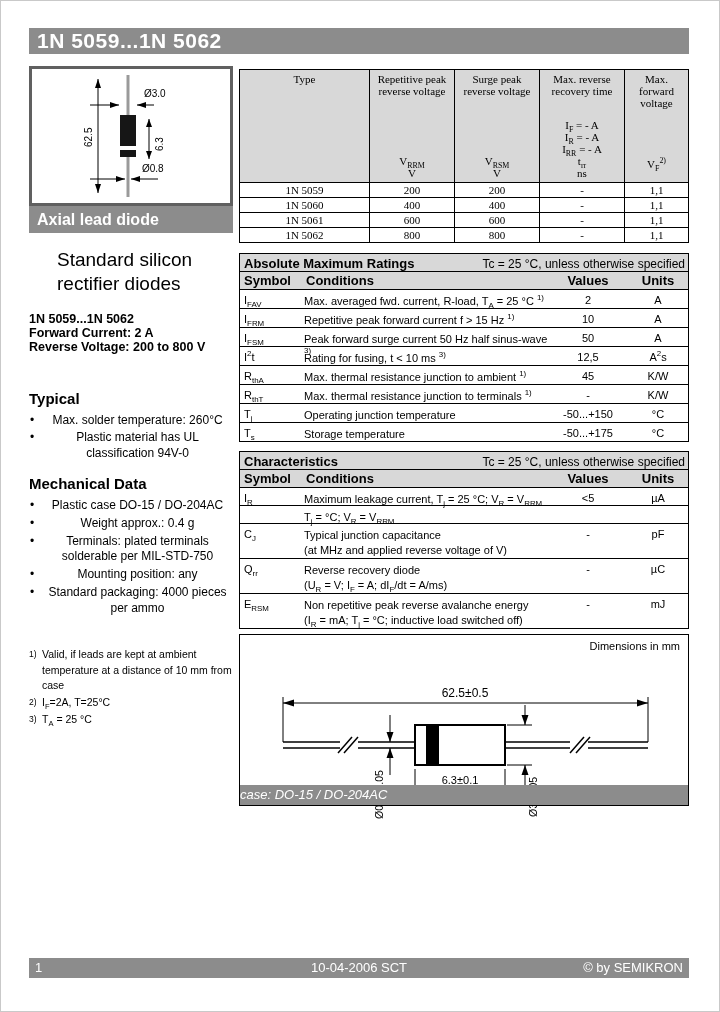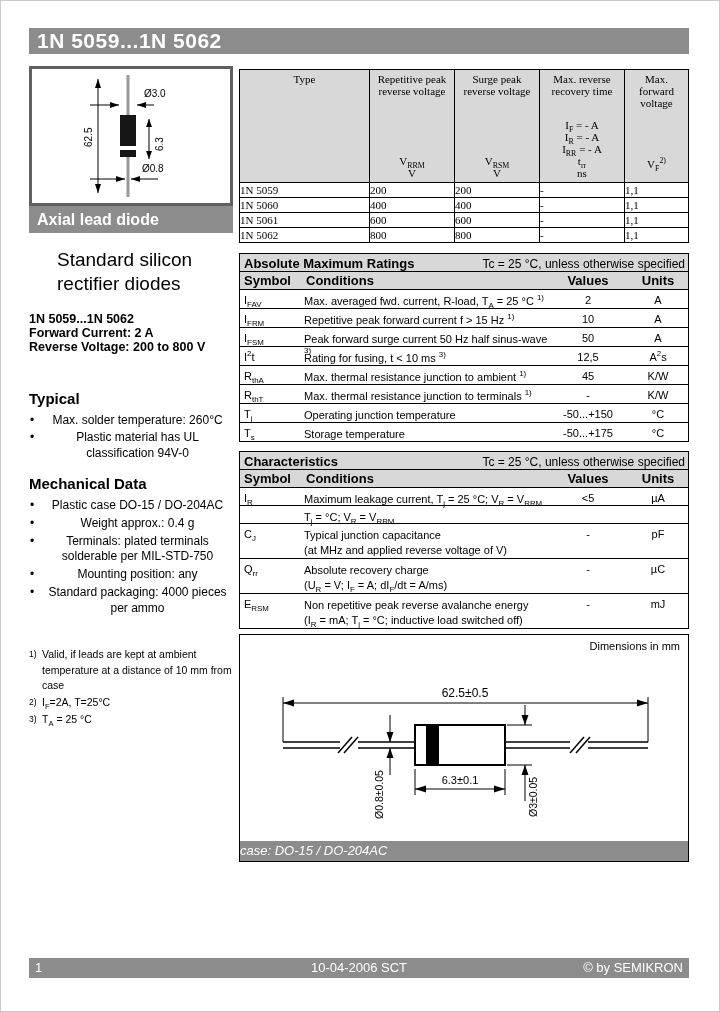--- a/index.html
+++ b/index.html
@@ -40,21 +40,21 @@
 
   
   .type-table{top:0;font-family:Liberation Serif, serif;}
   .tt-grid{display:grid;grid-template-columns:129px 85px 85px 85px 64px;}
   .tt-head{height:112px;background:var(--header-gray,#d8d8d8);}
   .tt-head .hc{border-left:1px solid #000;display:flex;flex-direction:column;
     justify-content:space-between;align-items:center;text-align:center;
     padding:3px 2px;box-sizing:border-box;}
   .tt-head .hc:first-child{border-left:none;}
   .tt-row{height:14px;line-height:14px;border-top:1px solid #000;}
-  .tt-row .dc{border-left:1px solid #000;}
+  .tt-row .dc{border-left:1px solid #000;text-align:center;}
   .tt-row .dc:first-child{border-left:none;}
   .vf-pad{padding-bottom:9px;}
 
   
   .sec-title{display:flex;justify-content:space-between;align-items:flex-end;
     background:var(--header-gray,#d8d8d8);height:17px;border-bottom:1px solid #000;
     padding:0 3px 0 4px;}
   .sec-title .t{font-weight:bold;font-size:13px;}
   .sec-title .n{font-size:12px;}
   .col-head{display:grid;grid-template-columns:62px 246px 80px 60px;
@@ -68,21 +68,21 @@
   .trow .c-sym{padding-left:4px;}
   .trow .c-cond{padding-left:2px;line-height:15px;}
   .trow .c-val,.trow .c-unit{text-align:center;}
   .ratings-table{top:184px;}
   .ratings-table .trow{height:18px;}
   .char-table{top:382px;}
   .char-table .trow.h1{height:17px;}
   .char-table .trow.h2{height:34px;}
 
   
-  .dims-box{top:565px;height:228px;position:absolute;width:450px;border:1px solid #000;
+  .dims-box{top:565px;height:172px;position:absolute;width:450px;border:1px solid #000;
     box-sizing:border-box;background:#fff;}
   .dims-note{position:absolute;top:5px;right:8px;font-size:11px;}
   .dims-svg{position:absolute;left:0;top:18px;}
   .case-bar{position:absolute;left:0;bottom:0;width:100%;height:20px;
     font-size:13px;line-height:20px;box-sizing:border-box;font-weight:normal;font-style:italic;}
 
   
   .footer-bar{position:absolute;left:28px;top:957px;width:660px;height:20px;
     font-weight:normal;font-size:13px;line-height:20px;display:flex;
     justify-content:space-between;padding:0 6px;box-sizing:border-box;}
@@ -324,21 +324,21 @@
         <div class="c-cond">
           <div>Typical junction capacitance</div>
           <div>(at MHz and applied reverse voltage of V)</div>
         </div>
         <div class="c-val">-</div>
         <div class="c-unit">pF</div>
       </div>
       <div class="trow h2">
         <div class="c-sym">Q<sub>rr</sub></div>
         <div class="c-cond">
-          <div>Absolute recovery charge</div>
+          <div>Reverse recovery diode</div>
           <div>(U<sub>R</sub> = V; I<sub>F</sub> = A; dI<sub>F</sub>/dt = A/ms)</div>
         </div>
         <div class="c-val">-</div>
         <div class="c-unit">µC</div>
       </div>
       <div class="trow h2">
         <div class="c-sym">E<sub>RSM</sub></div>
         <div class="c-cond">
           <div>Non repetitive peak reverse avalanche energy</div>
           <div>(I<sub>R</sub> = mA; T<sub>j</sub> = °C; inductive load switched off)</div>

